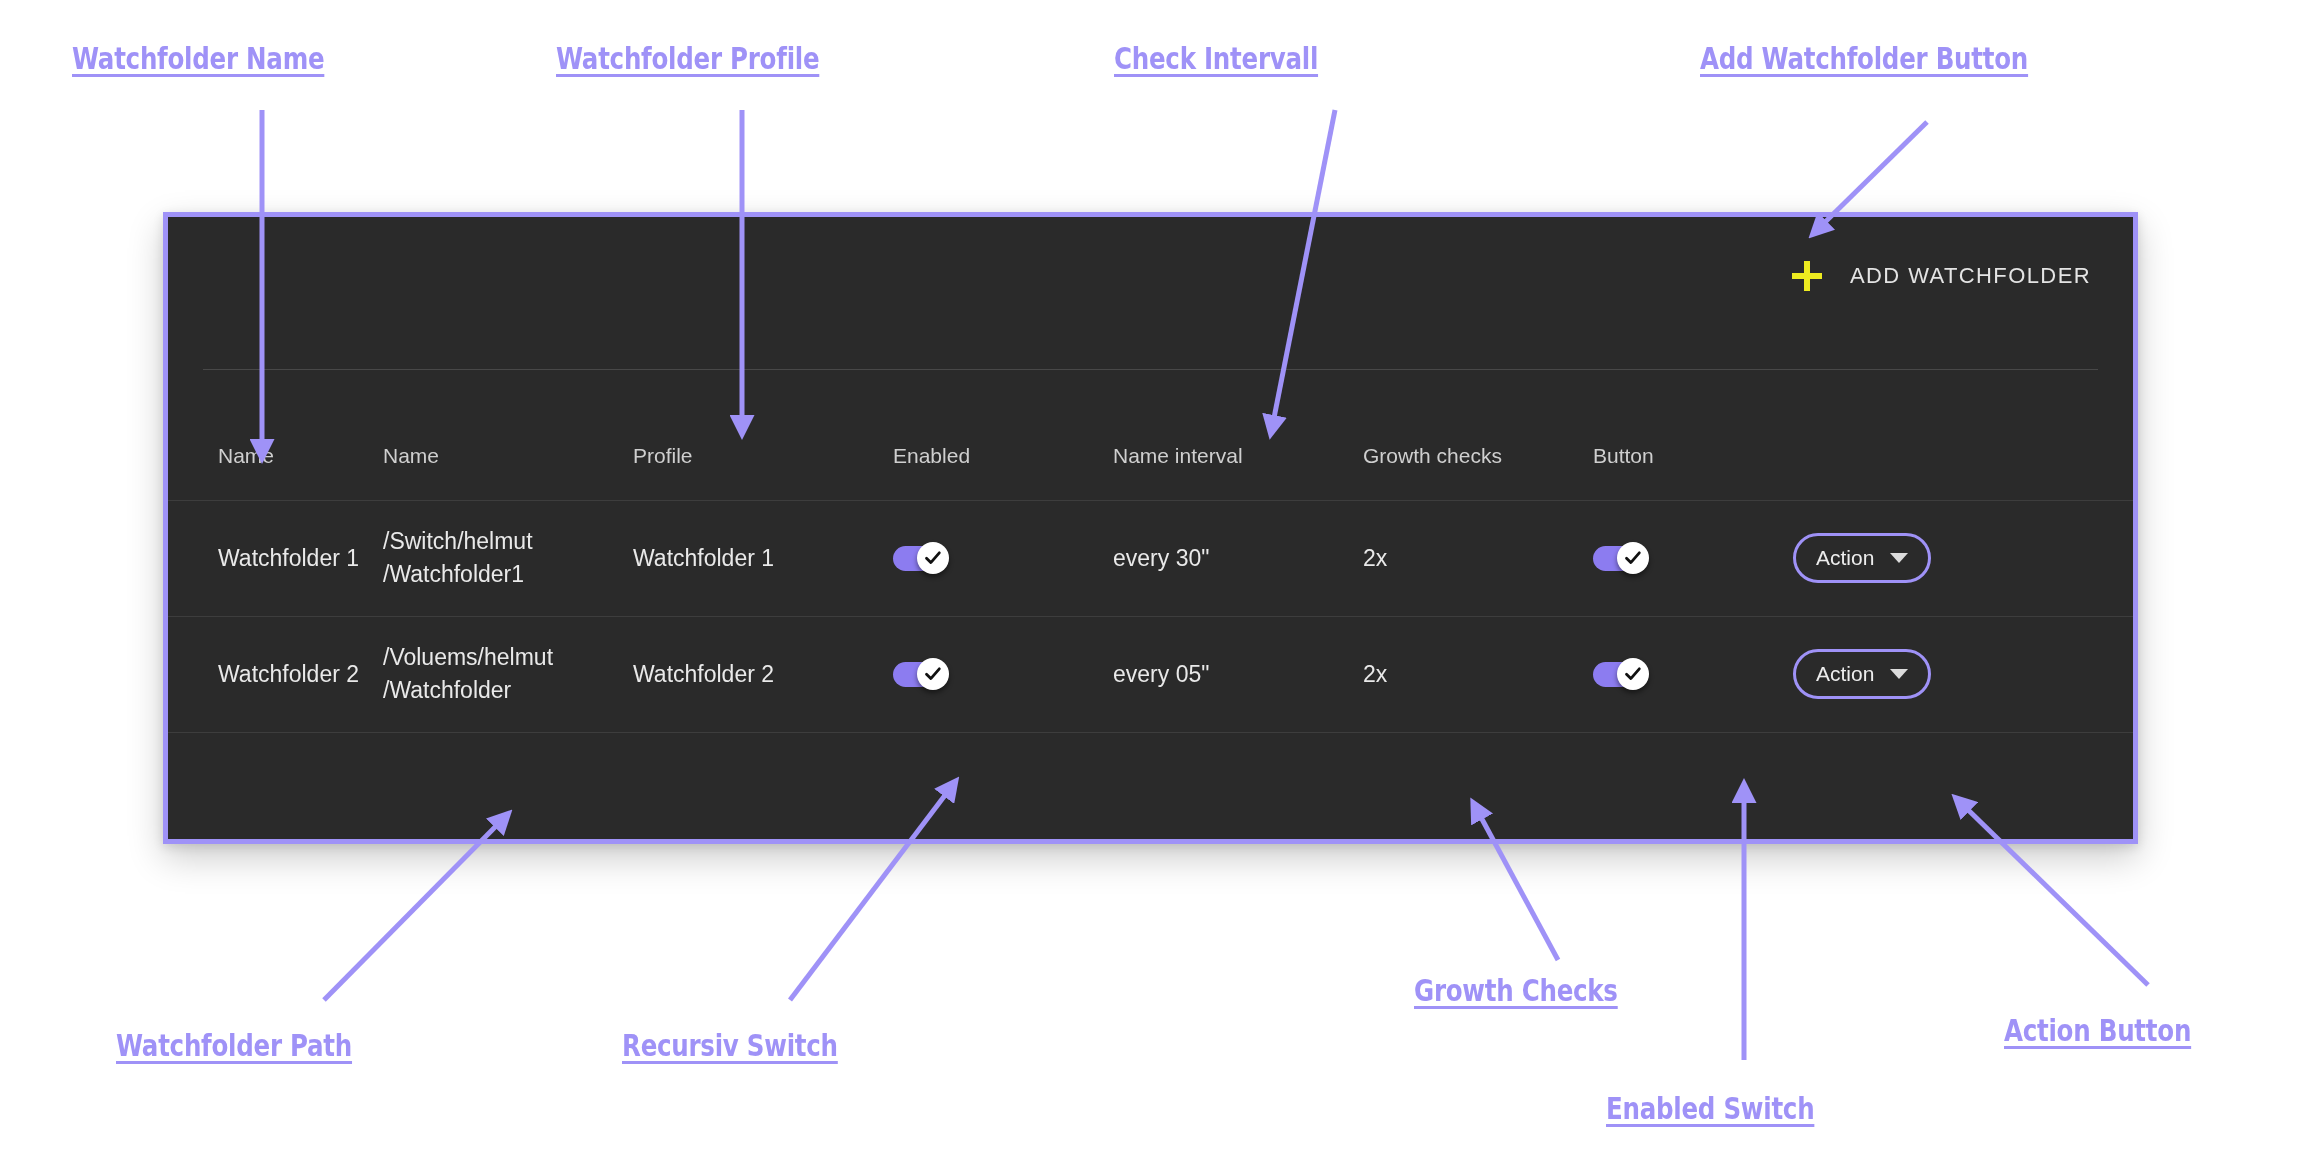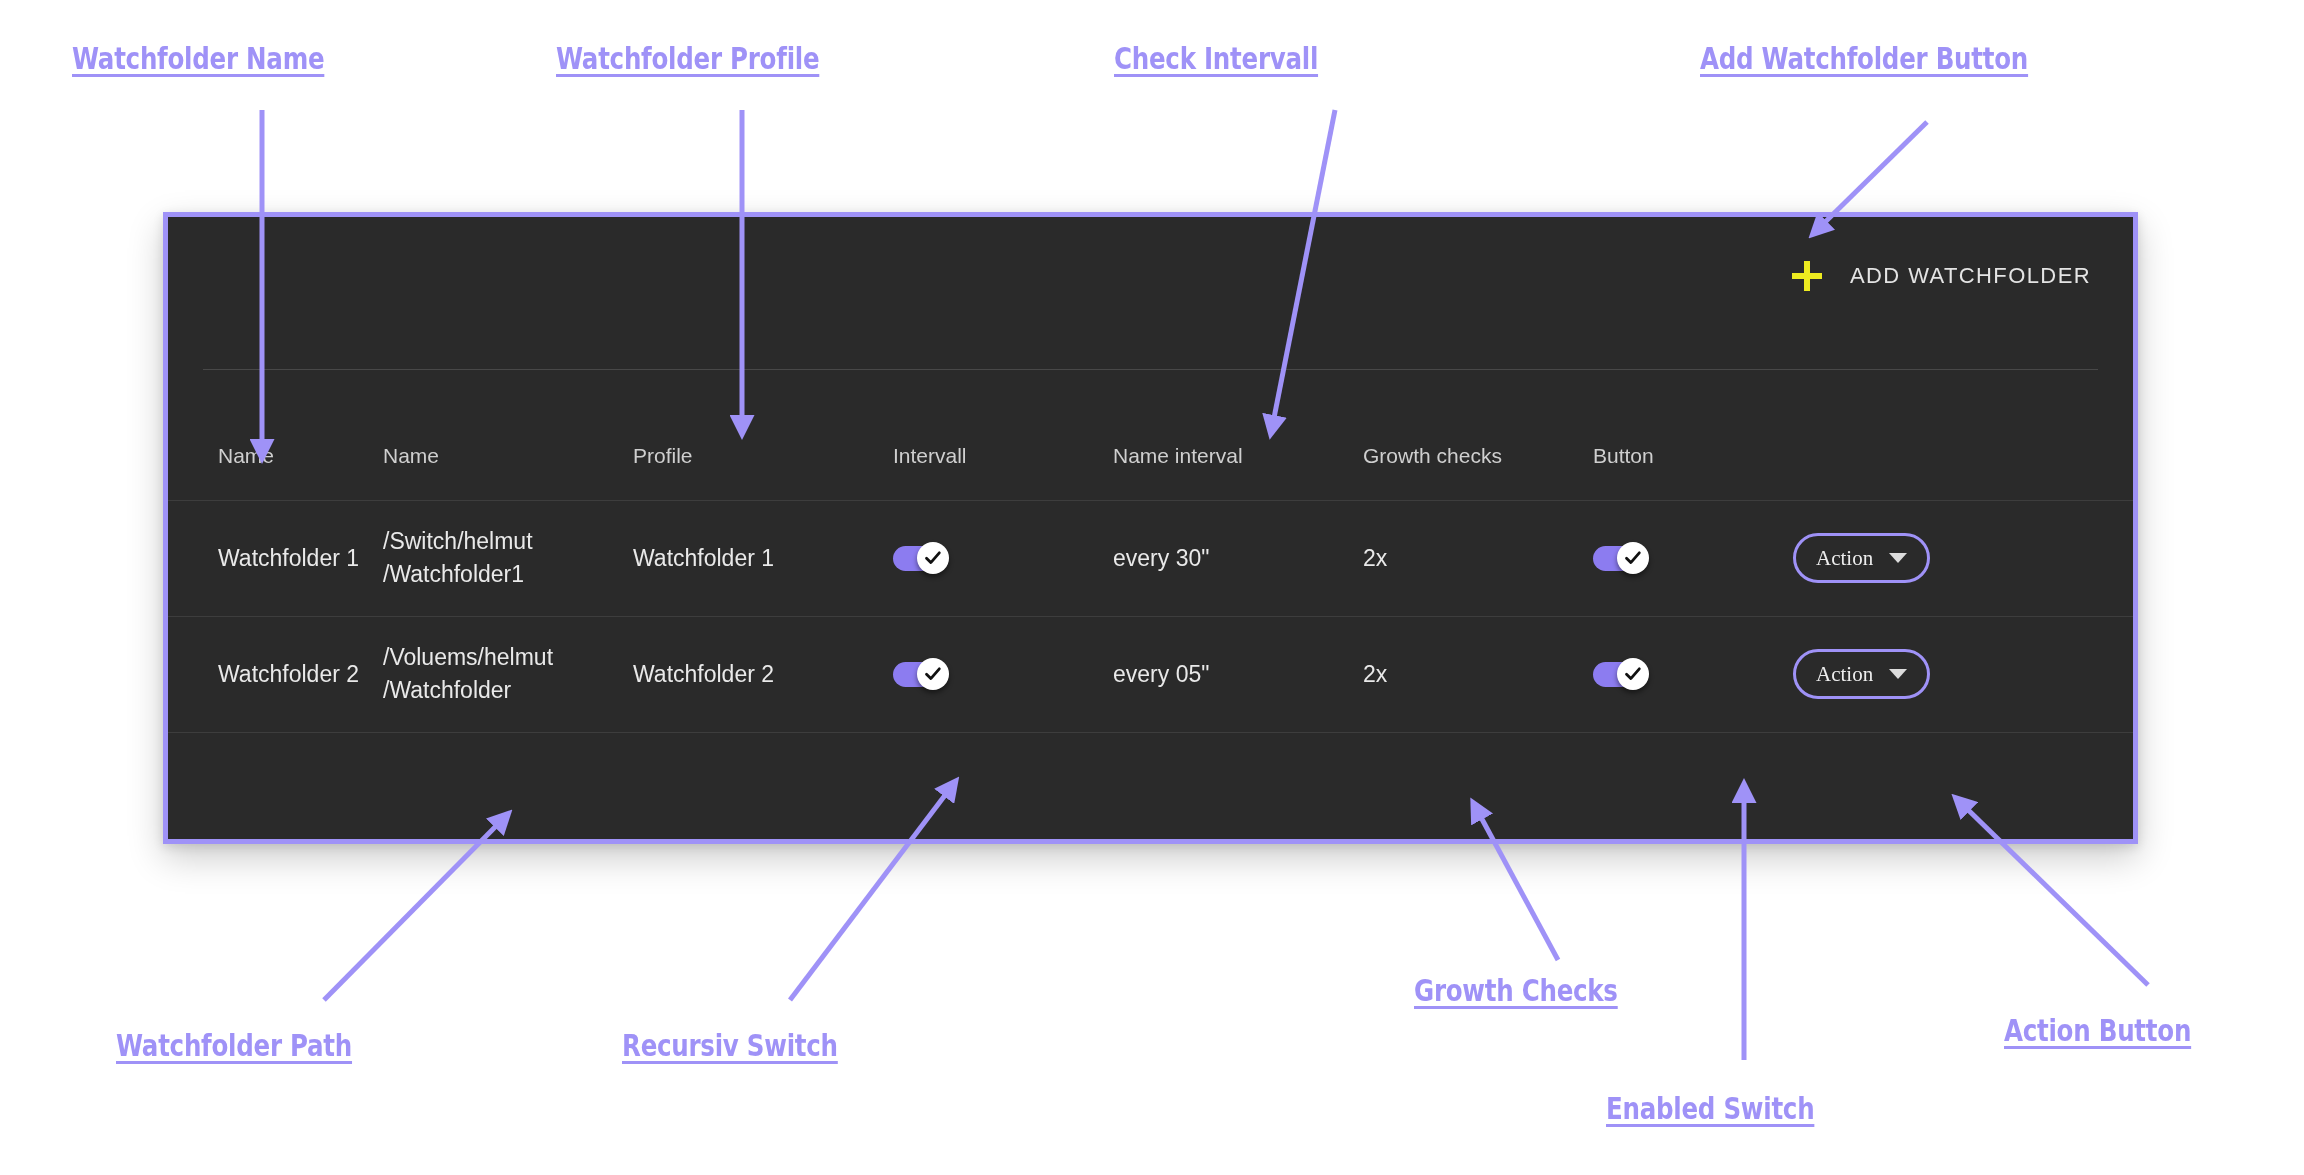--- a/index.html
+++ b/index.html
@@ -176,21 +176,21 @@
     justify-content: center;
     gap: 16px;
     min-width: 134px;
     height: 50px;
     padding: 0 20px;
     border: 3px solid #9f92f7;
     border-radius: 25px;
     background: transparent;
     color: #ededed;
     font-size: 21px;
-    font-family: Liberation Serif, serif;
+    font-family: Liberation Sans, sans-serif;
     cursor: pointer;
   }
   .caret {
     width: 0; height: 0;
     border-left: 9px solid transparent;
     border-right: 9px solid transparent;
     border-top: 10px solid #dcdcdc;
     display: inline-block;
   }
 </style>
@@ -219,21 +219,21 @@
           <col class="col-interval">
           <col class="col-growth">
         <col class="col-enabled">
           <col class="col-action">
       </colgroup>
       <thead>
         <tr>
           <th>Name</th>
           <th>Name</th>
           <th>Profile</th>
-          <th>Intervall</th>
+          <th>Enabled</th>
           <th>Name interval</th>
           <th>Growth checks</th>
           <th>Button</th>
           <th></th>
         </tr>
       </thead>
       <tbody>
 
         <tr>
           <td>Watchfolder 1</td>

